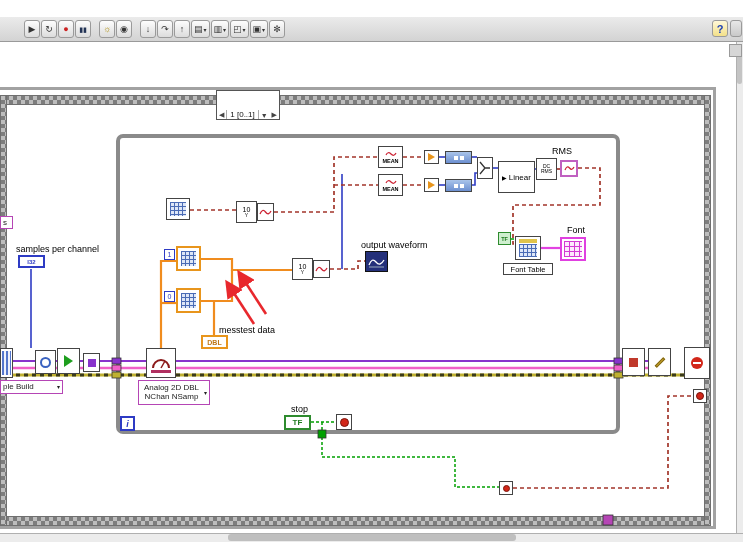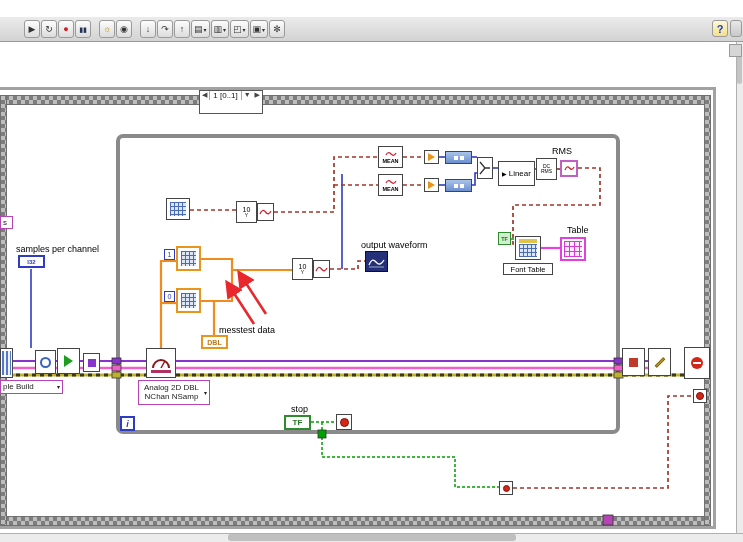--- a/index.html
+++ b/index.html
@@ -38,22 +38,22 @@
   .diagram-bg{position:absolute;left:0;top:42px;width:743px;height:491px;background:#fff;z-index:1}
   .checker{position:absolute;z-index:2;background-color:#bdbdbd;
     background-image:linear-gradient(45deg,#7d7d7d 25%,transparent 25%,transparent 75%,#7d7d7d 75%),
                      linear-gradient(45deg,#7d7d7d 25%,transparent 25%,transparent 75%,#7d7d7d 75%);
     background-size:8px 8px;background-position:0 0,4px 4px;border:1px solid #6f6f6f}
   .grayline{position:absolute;background:#a2a2a2;z-index:2}
   .innerloop{position:absolute;left:116px;top:134px;width:504px;height:300px;
     border:4px solid #8a8a8a;border-radius:7px;z-index:2}
   .wires{position:absolute;left:0;top:0;width:743px;height:542px;z-index:3}
 
-  .seqsel{position:absolute;left:199px;top:90px;width:64px;height:24px;background:#fff;border:1px solid #555;
-    display:flex;align-items:flex-start;z-index:5;font-size:7px;color:#444}
+  .seqsel{position:absolute;left:216px;top:90px;width:64px;height:30px;background:#fff;border:1px solid #555;
+    display:flex;align-items:flex-end;z-index:5;font-size:7px;color:#444}
   .seqsel span{padding:0 2px}
   .seqsel .mid{font-size:8px;color:#111;border-left:1px solid #aaa;border-right:1px solid #aaa;flex:1;text-align:center}
 
   
   .nd{position:absolute;background:#fff;border:1px solid #444;z-index:4;
     display:flex;align-items:center;justify-content:center;overflow:hidden}
   .lbl{position:absolute;font-size:9px;line-height:1;color:#000;white-space:nowrap;z-index:4}
   .dd{position:absolute;background:#fff;border:1px solid #b545b5;z-index:4;font-size:8px;color:#222;
     display:flex;align-items:center;padding:0 2px;gap:2px;line-height:1}
   .grid-b{background-image:linear-gradient(#4a6bb5 1px,transparent 1px),linear-gradient(90deg,#4a6bb5 1px,transparent 1px);
@@ -258,21 +258,21 @@
   </div>
   <div class="nd" style="left:445px;top:179px;width:27px;height:13px;background:linear-gradient(#a9c4ea,#6c8fd0);gap:2px">
     <span style="width:4px;height:4px;background:#fff"></span>
     <span style="width:4px;height:4px;background:#fff"></span>
   </div>
   <div class="nd" style="left:477px;top:157px;width:16px;height:22px">
     <svg width="12" height="16" viewBox="0 0 12 16">
       <path d="M1 2 L6 8 L1 14 M6 8 L11 8" stroke="#333" stroke-width="1.3" fill="none"></path>
     </svg>
   </div>
-  <div class="nd" style="left:498px;top:161px;width:37px;height:25px;gap:2px">
+  <div class="nd" style="left:498px;top:161px;width:37px;height:32px;gap:2px">
     <span style="font-size:6px">▶</span>
     <span style="font-size:8px">Linear</span>
   </div>
   <div class="nd" style="left:536px;top:158px;width:21px;height:22px;flex-direction:column;line-height:1">
     <span style="font-size:5px">DC</span>
     <span style="font-size:5px">RMS</span>
   </div>
   <div class="lbl" style="left:552px;top:147px">RMS</div>
   <div class="nd" style="left:560px;top:160px;width:18px;height:17px;border:2px solid #c060c0">
     <svg width="11" height="9" viewBox="0 0 11 9">
@@ -283,21 +283,21 @@
   <div class="nd" style="left:498px;top:232px;width:13px;height:13px;border-color:#2e8b2e;background:#cfefcf;color:#1e7a1e;font-size:5.5px;font-weight:bold">
     <span>TF</span>
   </div>
   <div class="nd" style="left:515px;top:236px;width:26px;height:24px;flex-direction:column;gap:1px">
     <div style="width:18px;height:4px;background:#e0c34a"></div>
     <div class="grid-b" style="width:18px;height:13px"></div>
   </div>
   <div class="nd" style="left:503px;top:263px;width:50px;height:12px;font-size:7.5px">
     <span>Font Table</span>
   </div>
-  <div class="lbl" style="left:567px;top:226px">Table</div>
+  <div class="lbl" style="left:567px;top:226px">Font</div>
   <div class="nd" style="left:560px;top:237px;width:26px;height:24px;border:2px solid #e040e0">
     <div class="grid-m" style="width:18px;height:16px"></div>
   </div>
 
   <div class="lbl" style="left:361px;top:241px">output waveform</div>
   <div class="nd" style="left:365px;top:251px;width:23px;height:21px;background:#24307a;border-color:#111">
     <svg width="17" height="13" viewBox="0 0 17 13">
       <path d="M1 10 Q4 2 8 7 T16 5" stroke="#fff" stroke-width="1.3" fill="none"></path>
       <line x1="1" y1="12" x2="16" y2="12" stroke="#9ab" stroke-width="1"></line>
     </svg>

